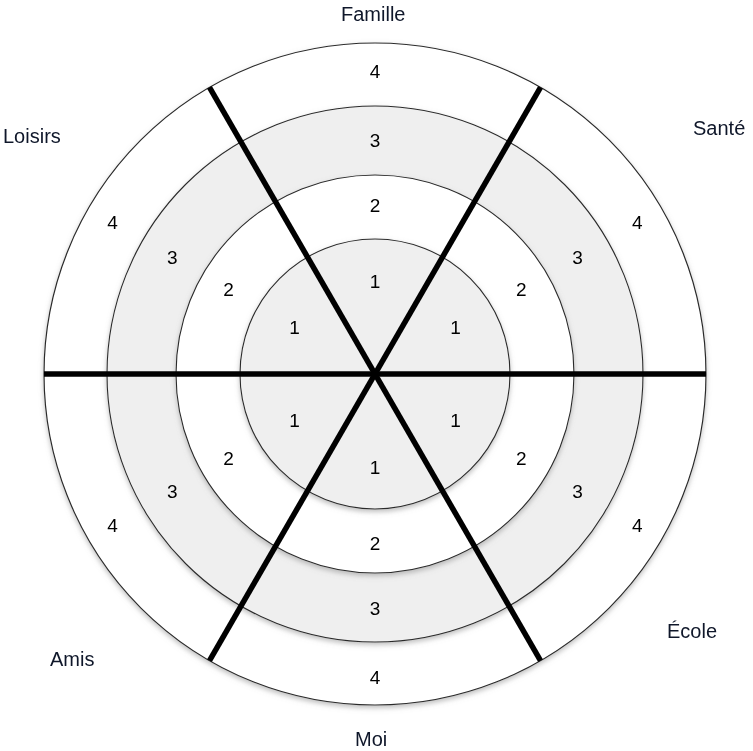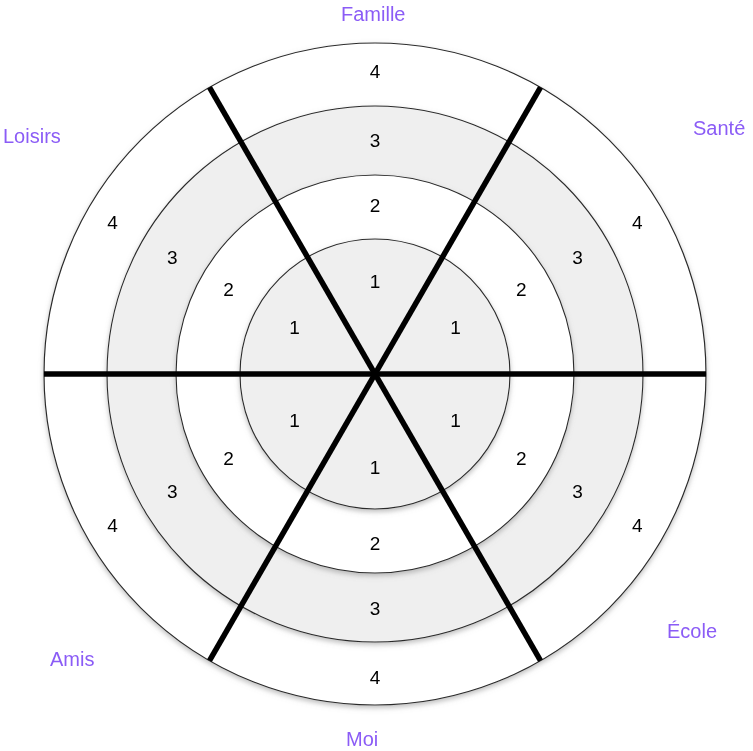--- a/index.html
+++ b/index.html
@@ -21,21 +21,21 @@
   #wheel-svg {
     position: absolute;
     left: 0;
     top: 0;
     display: block;
   }
   .axis-label {
     position: absolute;
     font-family: "Liberation Sans", sans-serif;
     font-size: 20px;
-    color: #8b5cf6;
+    color: #0f172a;
     white-space: nowrap;
     line-height: 1;
     text-align: right;
   }
   .ring-number {
     font-family: "Liberation Sans", sans-serif;
     font-size: 19px;
     fill: #000000;
     text-anchor: middle;
     dominant-baseline: central;
@@ -85,16 +85,16 @@
         <text x="112.59430265331508" y="525.5" class="ring-number">4</text>
         <text x="294.4596374480472" y="327.5" class="ring-number">1</text>
         <text x="228.64170676042986" y="289.5" class="ring-number">2</text>
         <text x="172.35005551444135" y="257" class="ring-number">3</text>
         <text x="112.59430265331508" y="222.50000000000003" class="ring-number">4</text>
       </g>
   </svg>
 <span class="axis-label" style="left: 341px; top: 4px;">Famille</span>
     <span class="axis-label" style="left: 693px; top: 118px;">Santé</span>
     <span class="axis-label" style="left: 667px; top: 621px;">École</span>
-    <span class="axis-label" style="left: 346px; top: 729px;">Moi</span>
+    <span class="axis-label" style="left: 355px; top: 729px;">Moi</span>
     <span class="axis-label" style="left: 50px; top: 621px; margin-top: 28px;">Amis</span>
     <span class="axis-label" style="left: 3px; top: 126px;">Loisirs</span>
   </div>
 
 </body></html>

